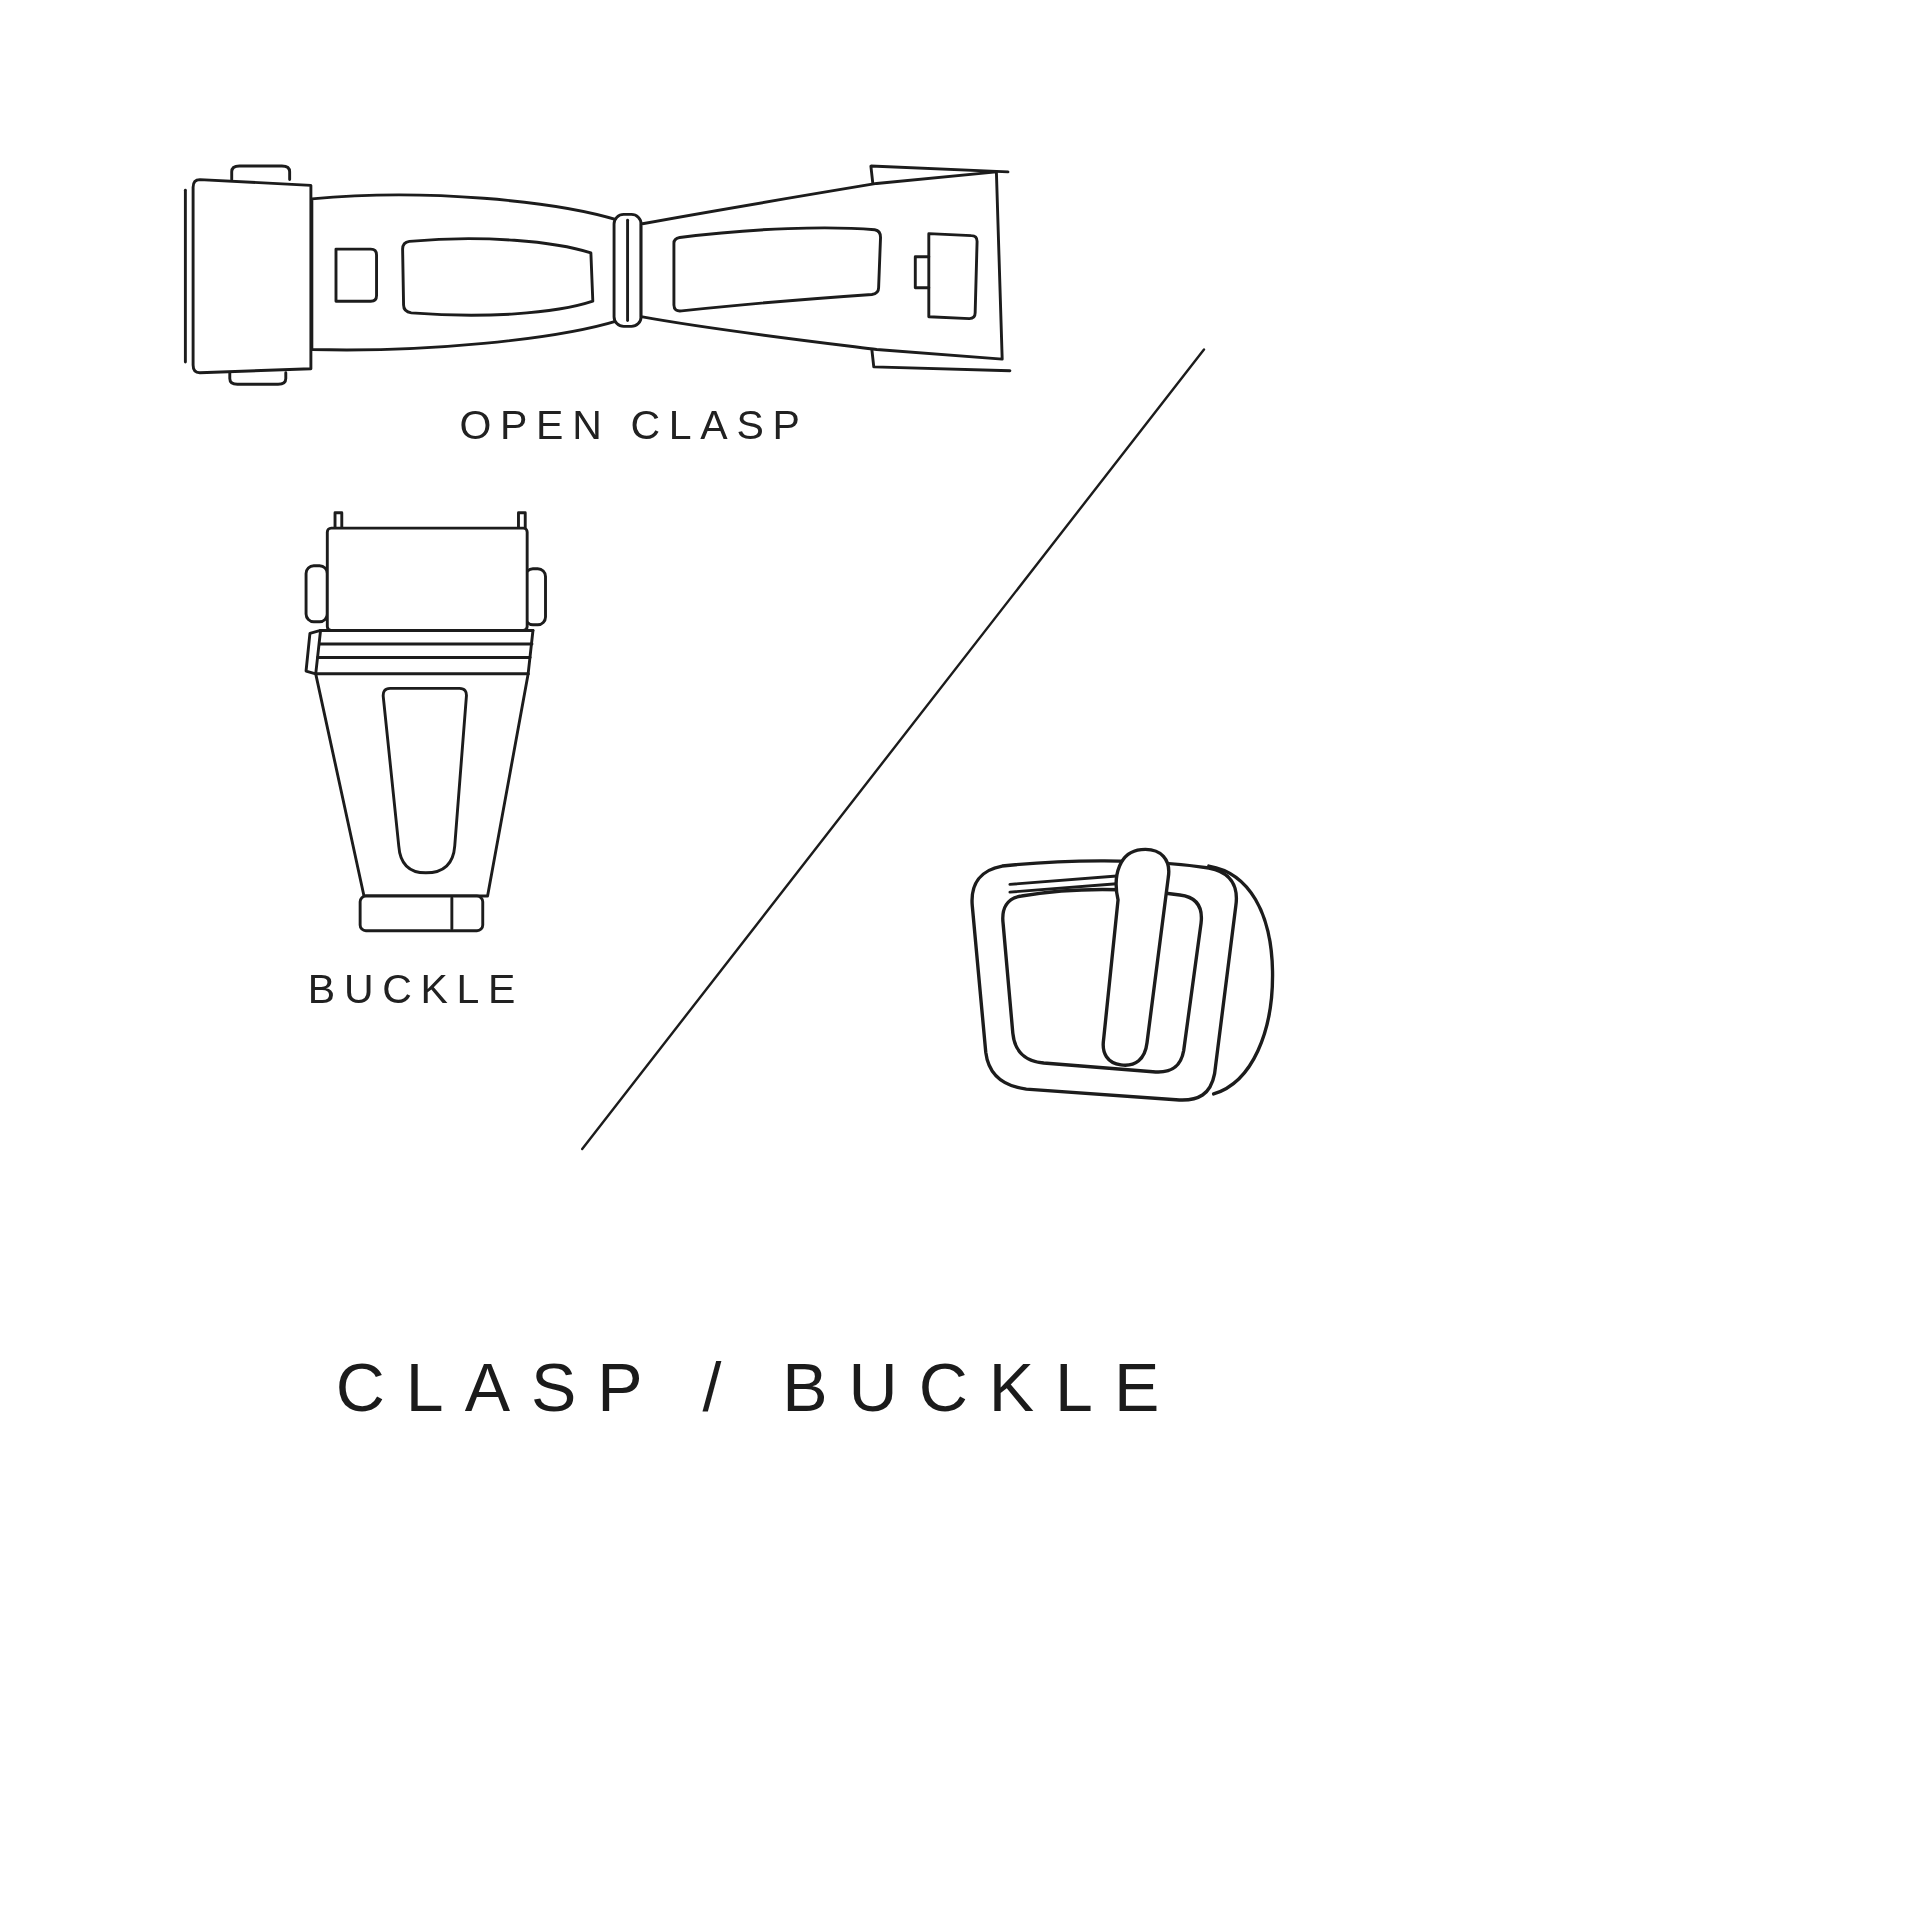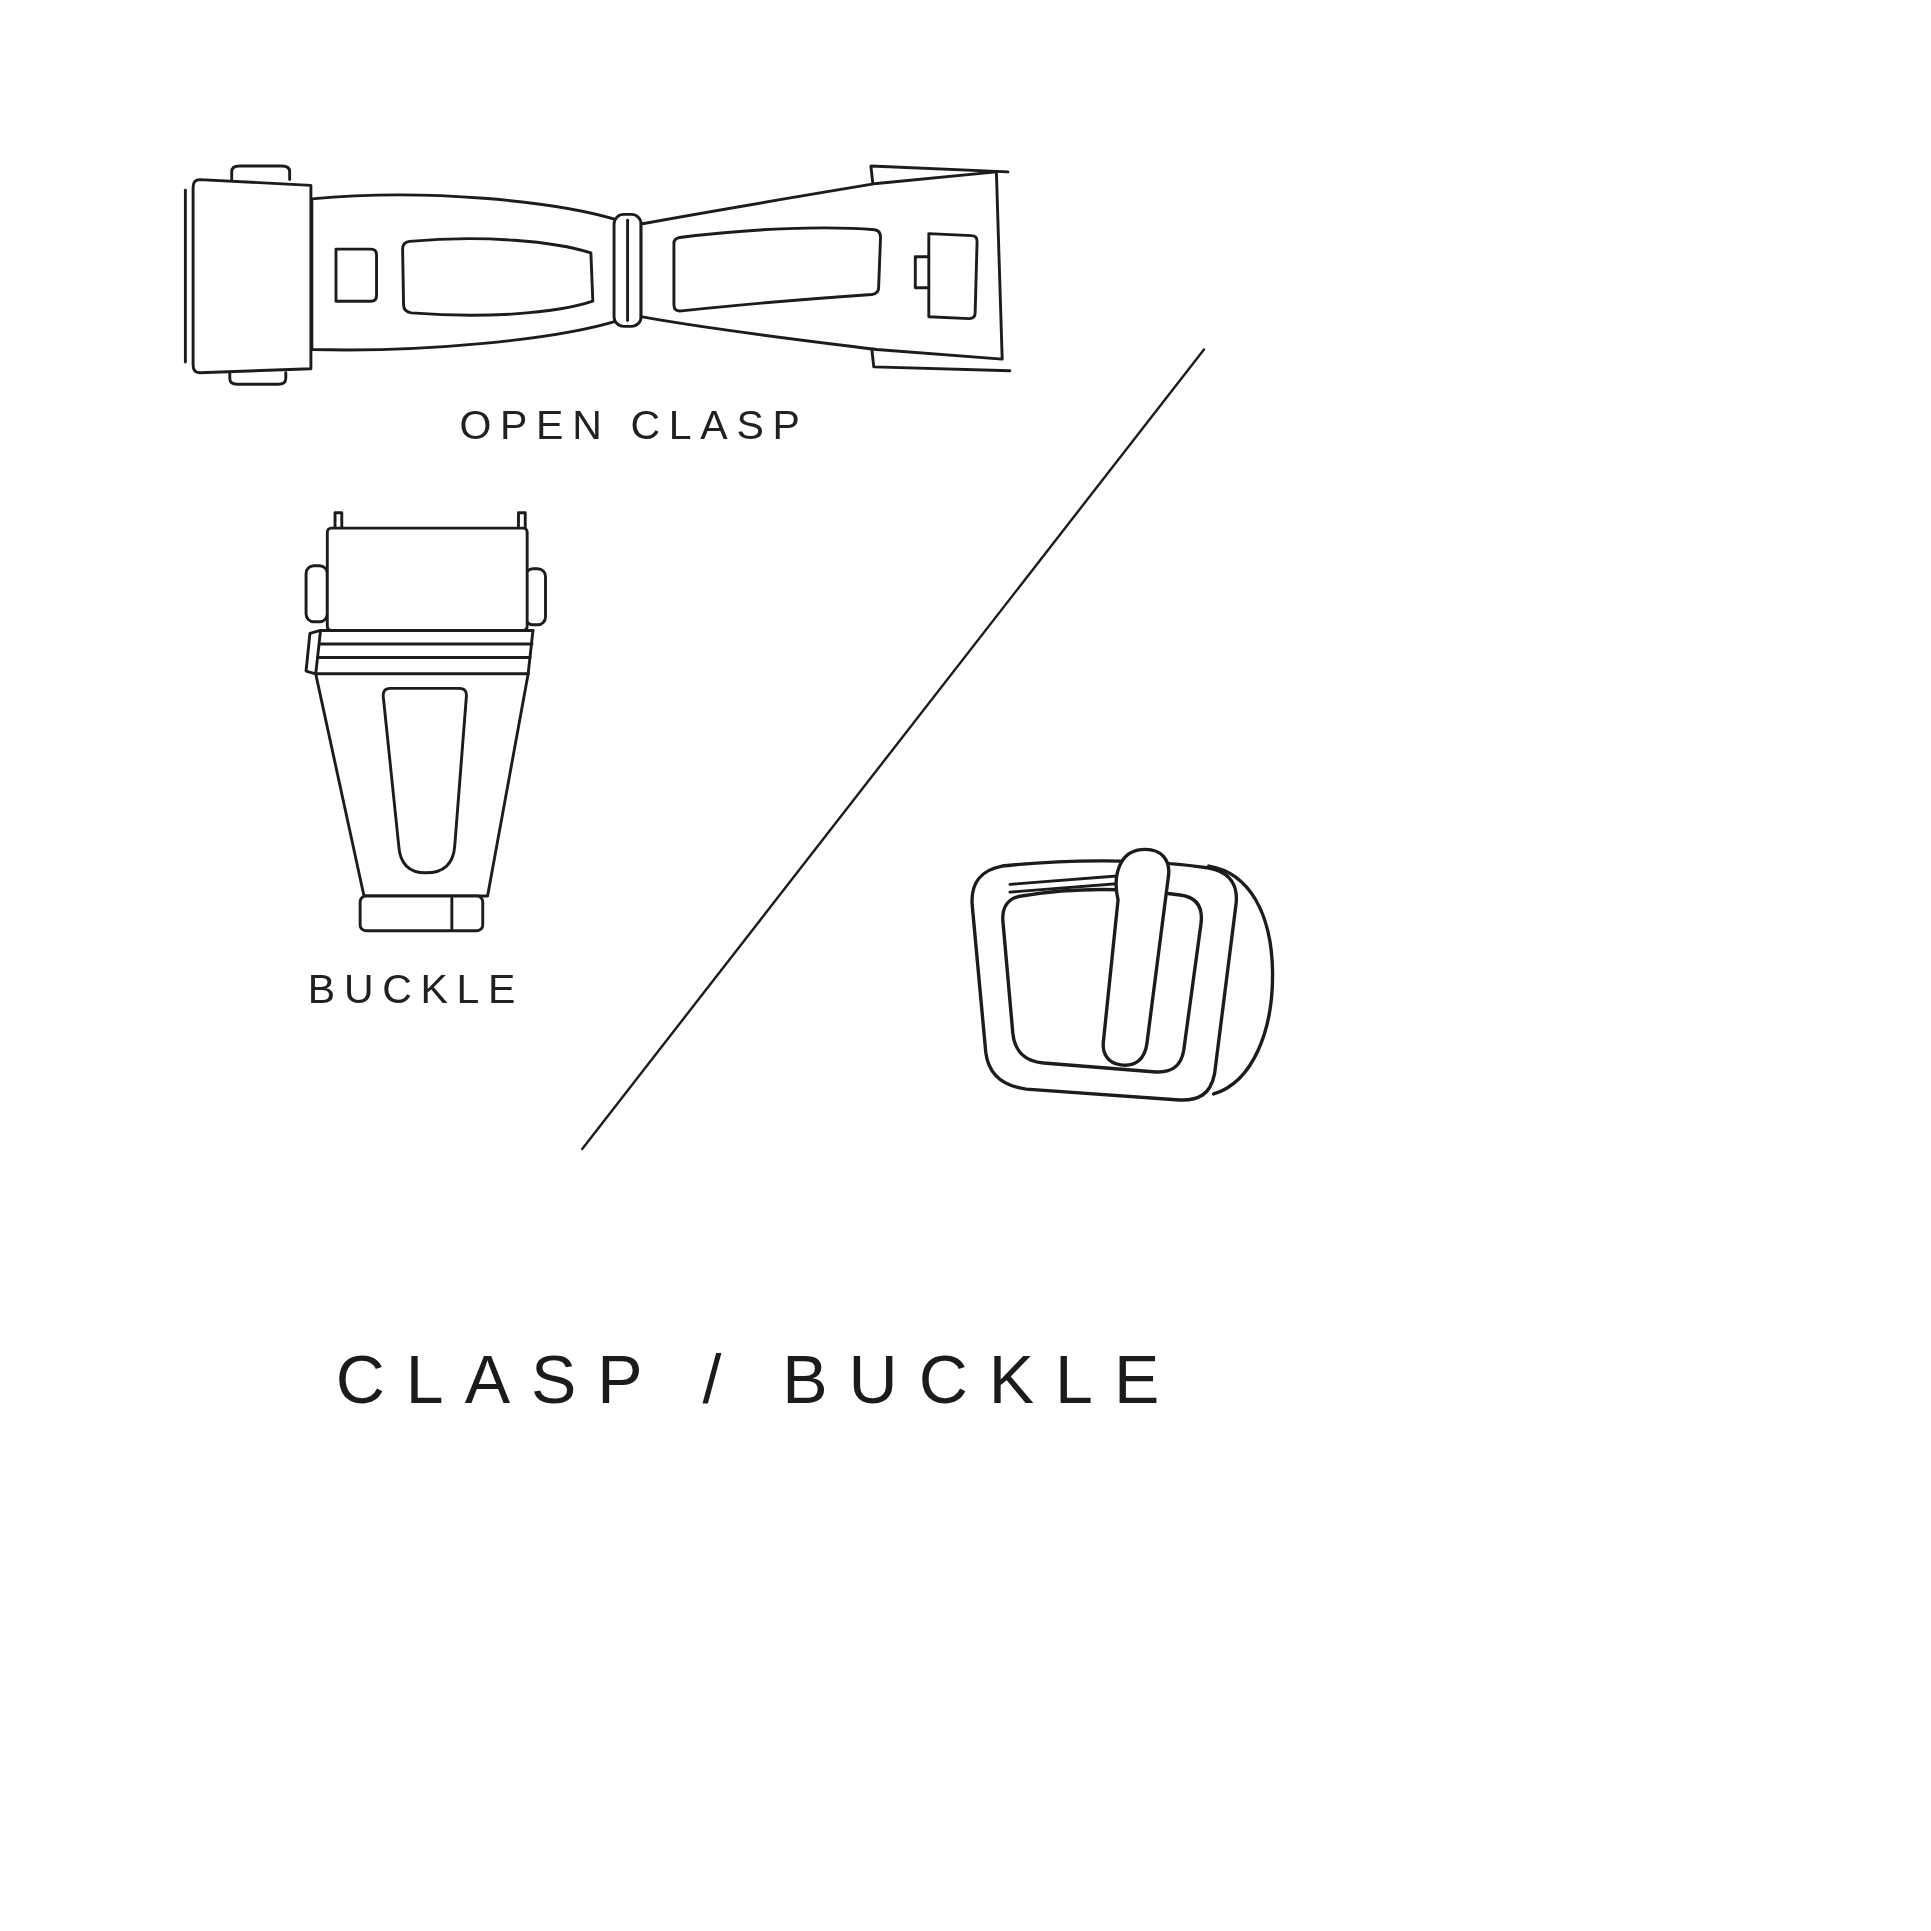--- a/index.html
+++ b/index.html
@@ -22,20 +22,21 @@
     white-space:nowrap;
   }
   .page-title{
     position:absolute;
     transform:translateX(-50%);
     color:#1b1b1b;
     font-size:68px;
     font-weight:400;
     letter-spacing:21px;
     white-space:nowrap;
+    margin-top:8px;
   }
   .ink{stroke:#1c1c1c;fill:none;stroke-linejoin:round;stroke-linecap:round;}
   .w3{stroke-width:3px;}
   .w35{stroke-width:3.5px;}
   .w25{stroke-width:2.5px;}
   .paper{fill:#ffffff;}
 </style>
 </head>
 <body>
 

